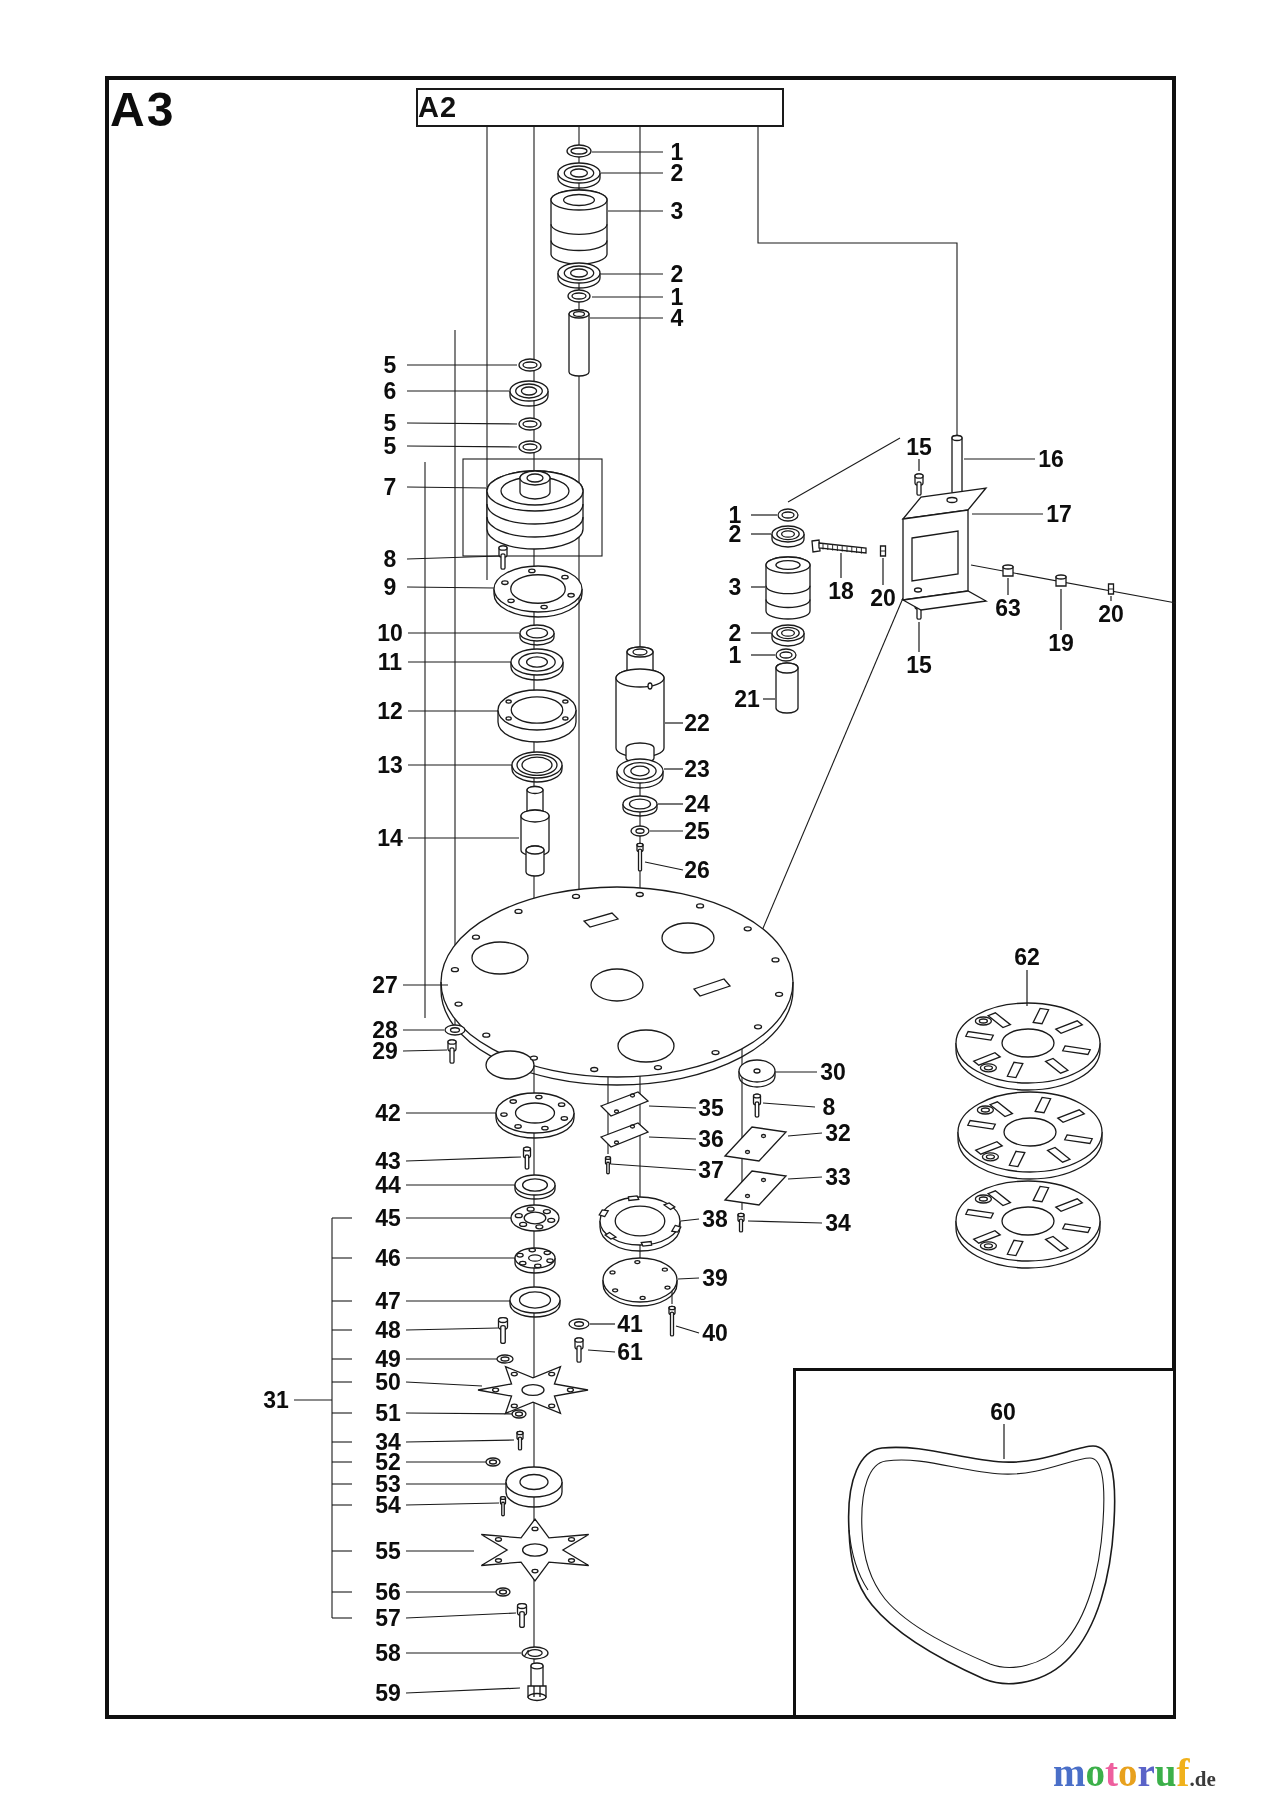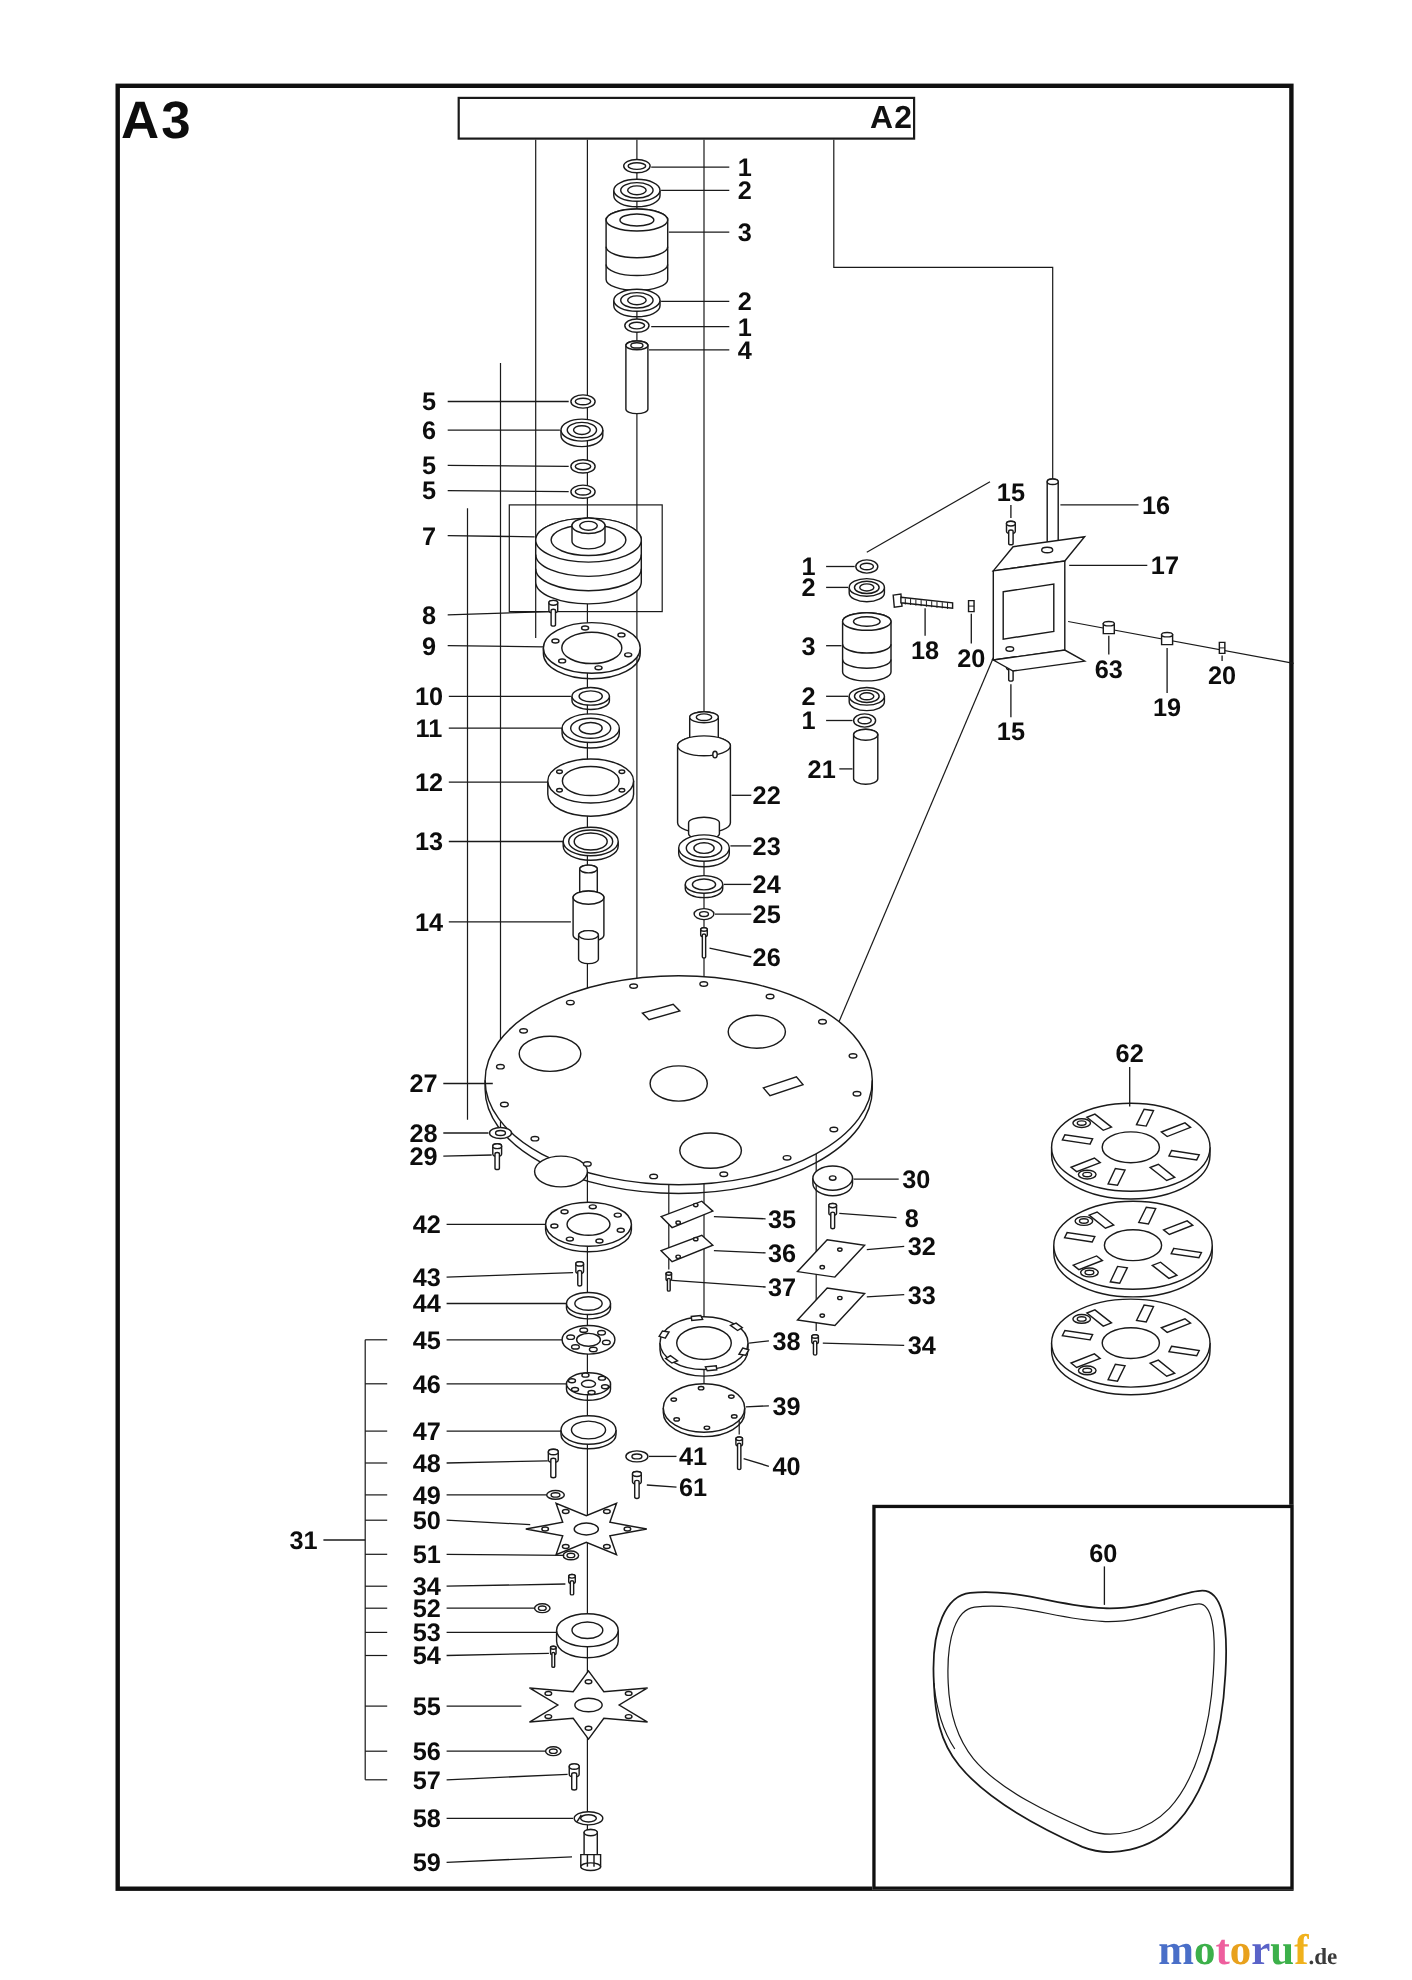--- a/index.html
+++ b/index.html
@@ -1,22 +1,22 @@
 <!DOCTYPE html>
 <html><head>
 <meta charset="utf-8">
 <style>
   html,body{margin:0;padding:0;background:#fff;}
   .page{position:relative;width:1284px;height:1800px;background:#fff;overflow:hidden;
         font-family:"Liberation Sans",sans-serif;border-radius:31px;}
   .frame{position:absolute;left:105px;top:76px;width:1071px;height:1643px;
          border:4px solid #101010;box-sizing:border-box;}
-  .a2box{position:absolute;left:416px;top:88px;width:416px;height:39px;
+  .a2box{position:absolute;left:416px;top:88px;width:368px;height:39px;
          border:2px solid #1a1a1a;box-sizing:border-box;display:flex;
-         align-items:center;justify-content:flex-end;background:#fff;}
+         align-items:center;justify-content:flex-start;background:#fff;}
   .a2box span{font-size:29px;font-weight:700;color:#111;letter-spacing:1px;}
   .a3{position:absolute;left:110px;top:82px;font-size:48px;font-weight:700;
       color:#0d0d0d;letter-spacing:2px;}
   .beltbox{position:absolute;left:793px;top:1368px;width:383px;height:350px;
            border:3px solid #101010;box-sizing:border-box;background:#fff;}
   svg.canvas{position:absolute;left:0;top:0;}
   .co{font:700 23px "Liberation Sans",sans-serif;fill:#0d0d0d;}
   .wm{position:absolute;left:1053px;top:1750px;font-family:"Liberation Serif",serif;
       font-weight:700;font-size:39px;white-space:nowrap;}
   .wm .de{font-size:21px;font-weight:700;}

